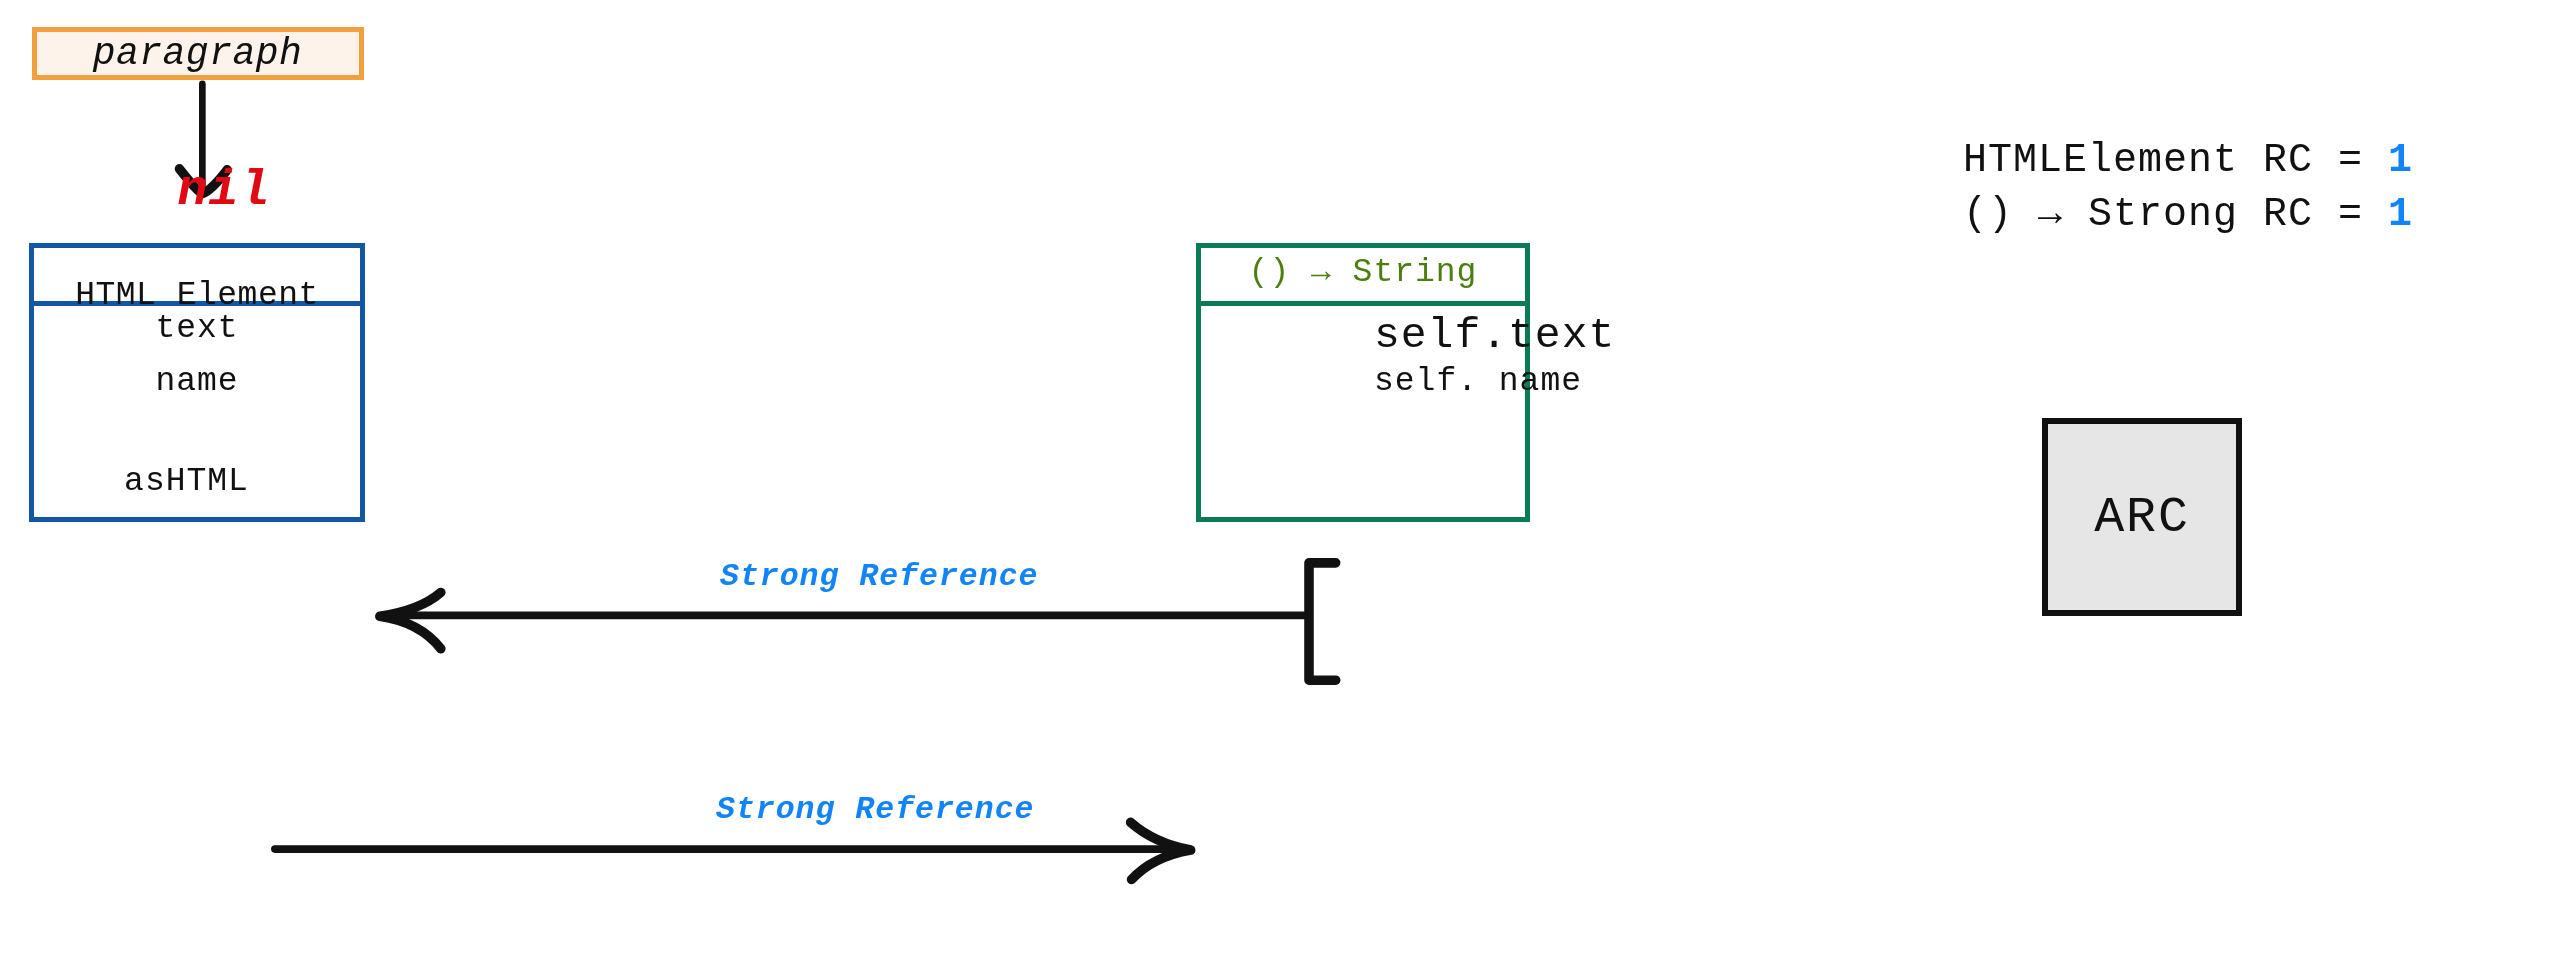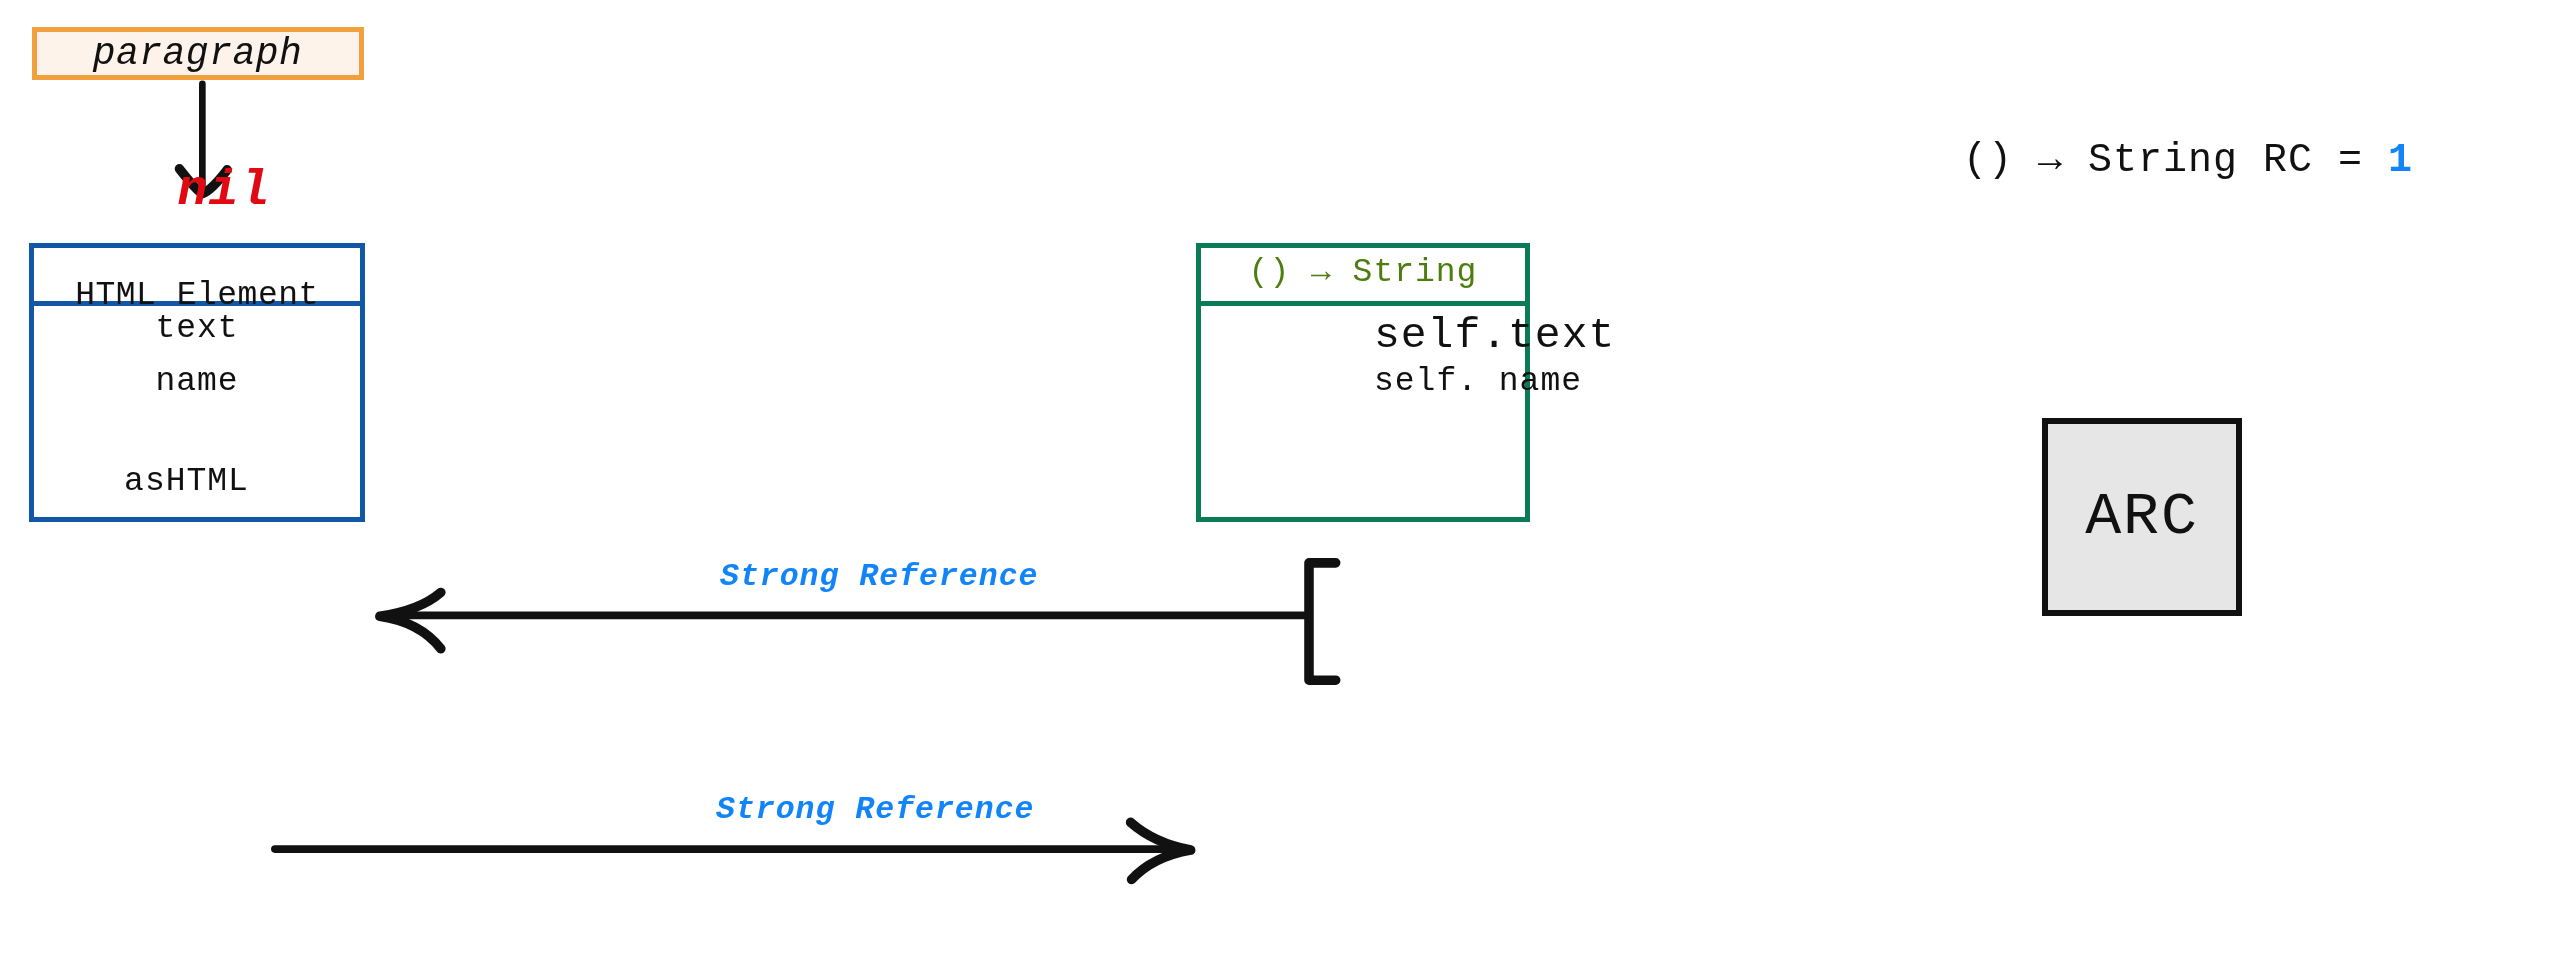--- a/index.html
+++ b/index.html
@@ -170,21 +170,21 @@
     background: #E6E6E6;
     box-sizing: border-box;
   }
   #arc-label {
     position: absolute;
     left: 2042px; top: 418px;
     width: 200px; height: 198px;
     display: flex;
     align-items: center;
     justify-content: center;
-    font-size: 60px;
+    font-size: 50px;
     letter-spacing: 1.9px;
     color: #111111;
   }
   
   .edge-label {
     position: absolute;
     font-size: 31.5px;
     color: #1184FA;
     font-weight: 600;
     font-style: italic;
@@ -234,20 +234,24 @@
 <div id="closure-header-rule"></div>
 <div id="closure-title" class="hand">() → String</div>
 <div id="closure-capture-text" class="hand">self.text</div>
 <div id="closure-capture-name" class="hand">self. name</div>
 
 <div id="edge-label-top" class="edge-label hand">Strong  Reference</div>
 <div id="edge-label-bottom" class="edge-label hand">Strong  Reference</div>
 
 <div id="rc-list" class="hand">
   <div class="rc-line">
-    <span>() → String RC =</span>
+    <span>HTMLElement RC =</span>
+    <span class="rc-value">1</span>
+  </div>
+  <div class="rc-line">
+    <span>() → Strong RC =</span>
     <span class="rc-value">1</span>
   </div>
 </div>
 
 <div id="arc-box"></div>
 <div id="arc-label" class="hand">ARC</div>
 
 
 </body></html>

